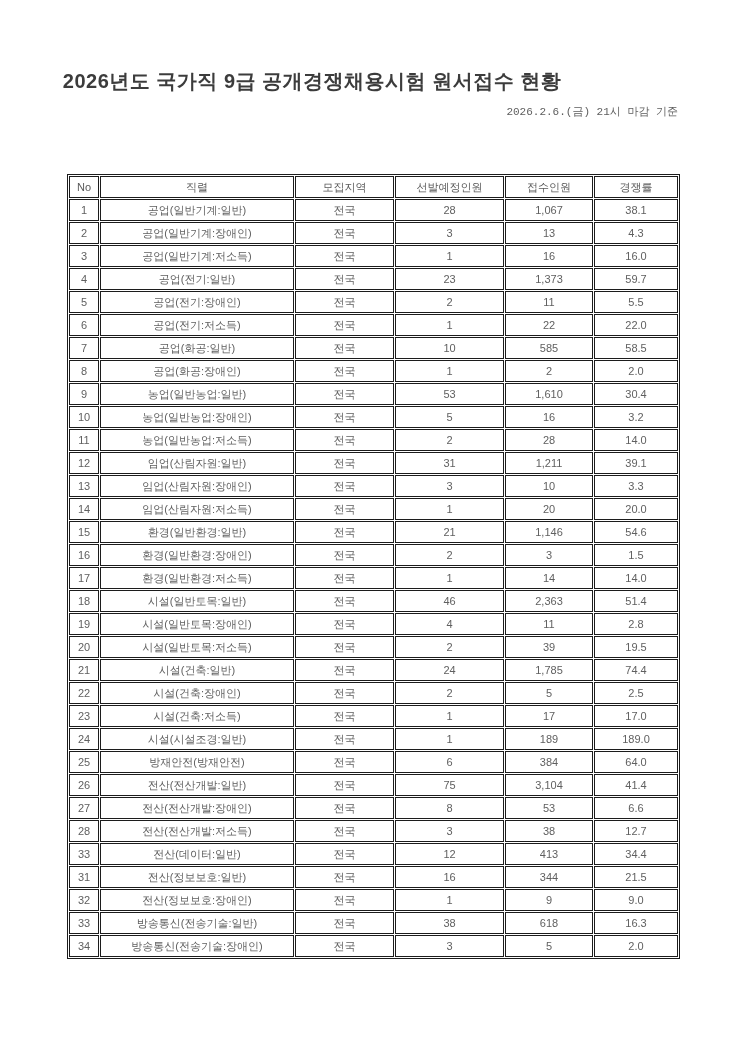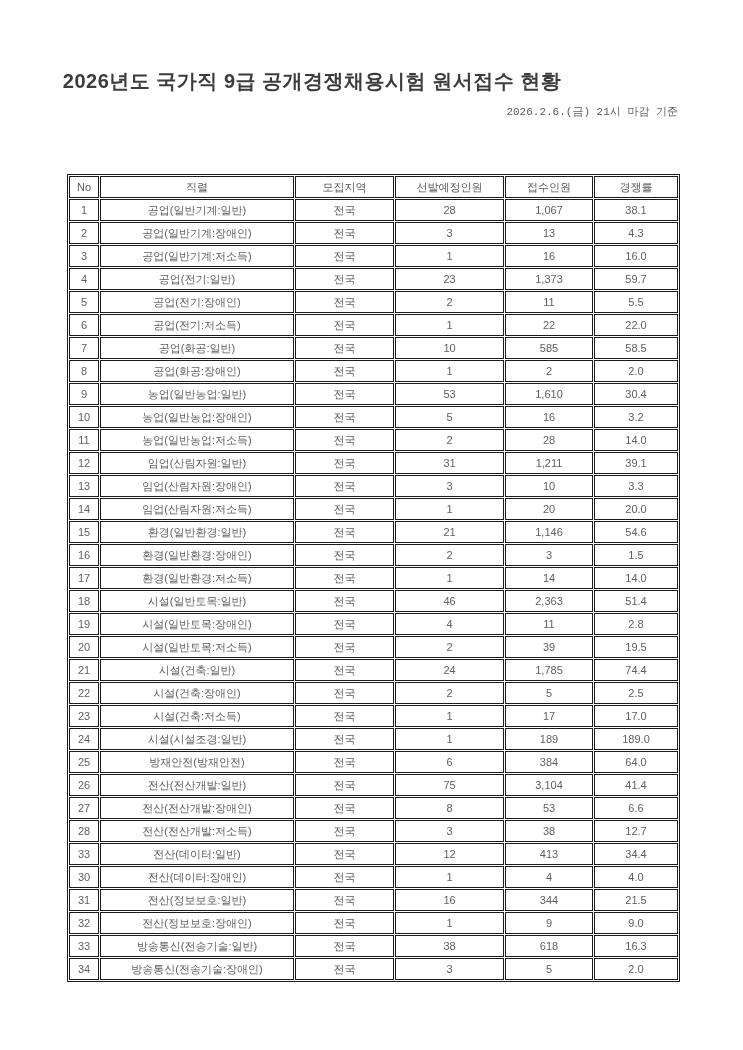--- a/index.html
+++ b/index.html
@@ -328,28 +328,20 @@
         </tr>
         <tr>
           <td>33</td>
           <td>전산(데이터:일반)</td>
           <td>전국</td>
           <td>12</td>
           <td>413</td>
           <td>34.4</td>
         </tr>
         <tr>
-          <td>30</td>
-          <td>전산(데이터:장애인)</td>
-          <td>전국</td>
-          <td>1</td>
-          <td>4</td>
-          <td>4.0</td>
-        </tr>
-        <tr>
           <td>31</td>
           <td>전산(정보보호:일반)</td>
           <td>전국</td>
           <td>16</td>
           <td>344</td>
           <td>21.5</td>
         </tr>
         <tr>
           <td>32</td>
           <td>전산(정보보호:장애인)</td>

